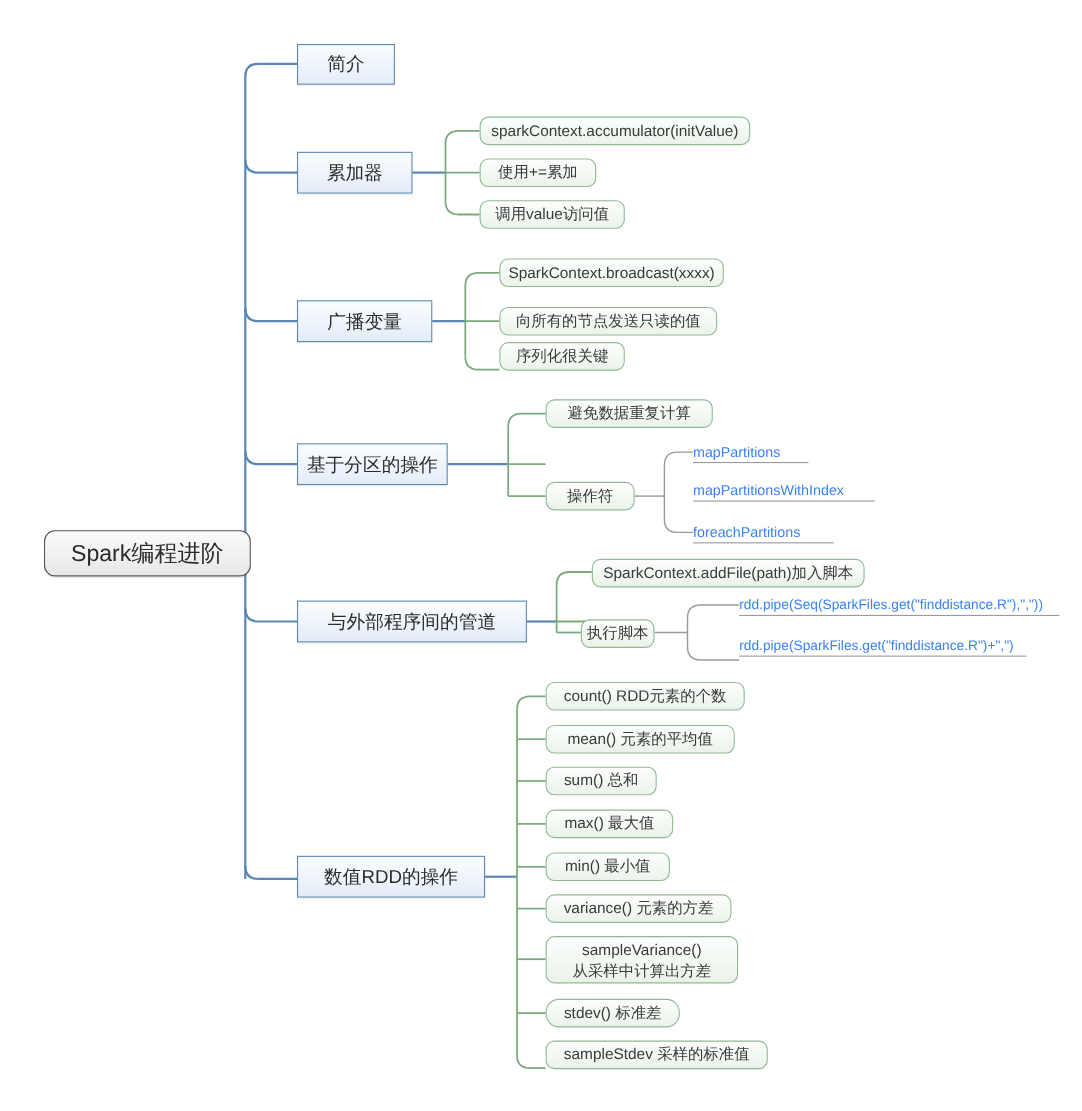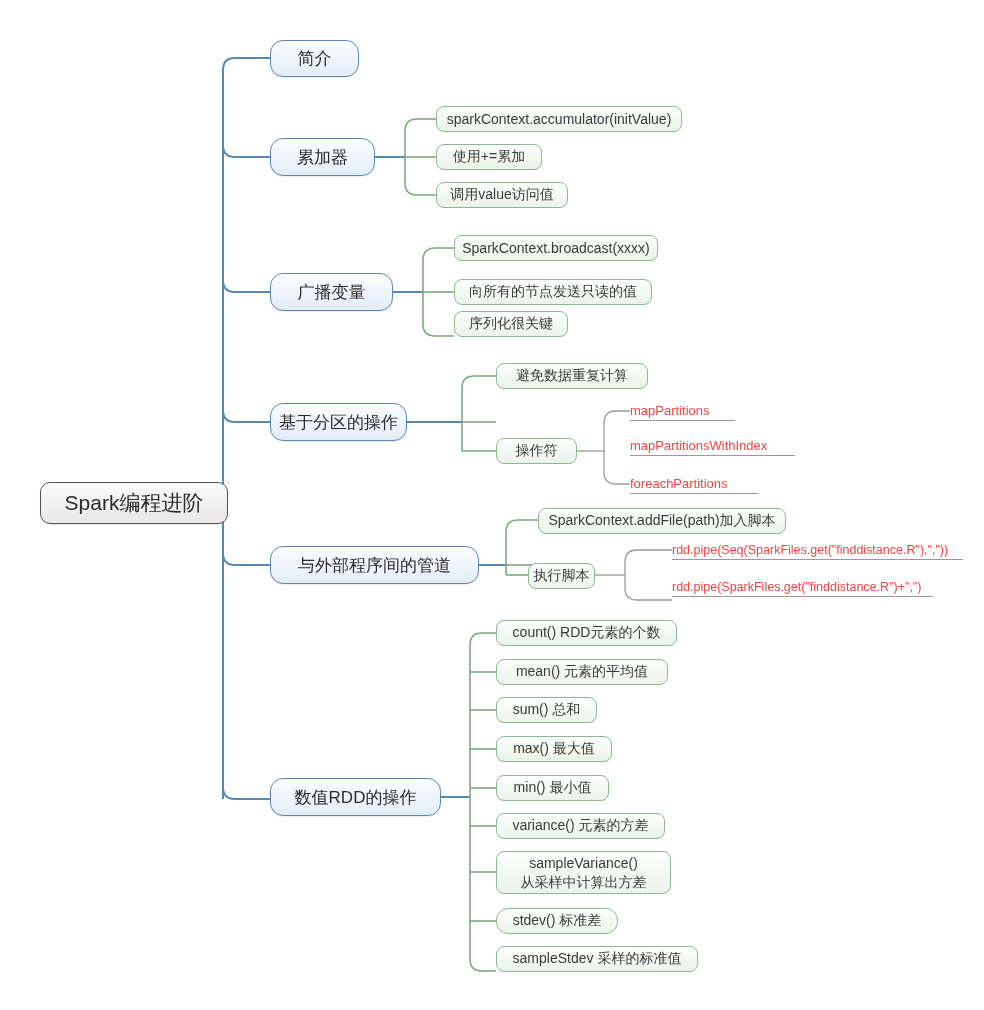--- a/index.html
+++ b/index.html
@@ -27,21 +27,21 @@
     border-radius:10px;
     background:linear-gradient(to bottom,#fbfbfb 0%,#f0f0f0 55%,#e8e8e8 100%);
     font-size:21px;
     color:#2b2b2b;
     box-shadow:0 1px 1px rgba(0,0,0,.10);
   }
 
   
   .n-l1{
     border:1px solid #5b87b5;
-    border-radius:13px;
+    border-radius:0;
     background:linear-gradient(to bottom,#fbfdff 0%,#eef4fb 55%,#e3ecf7 100%);
     font-size:17px;
     color:#2b2b2b;
     box-shadow:0 1px 1px rgba(0,0,0,.07);
   }
 
   
   .n-l2{
     border:1px solid #8fb894;
     border-radius:8px;
@@ -56,21 +56,21 @@
   }
   .n-l2 .ln{display:block;}
 
   
   .n-l3{
     border:0;
     border-bottom:1px solid #9a9a9a;
     background:transparent;
     border-radius:0;
     font-size:13px;
-    color:#ef4444;
+    color:#3b82f6;
     justify-content:flex-start;
     padding-bottom:1px;
   }
   .n-l3.tiny{font-size:12.5px;}
 </style>
 </head>
 <body>
 
 <div id="canvas">
 

